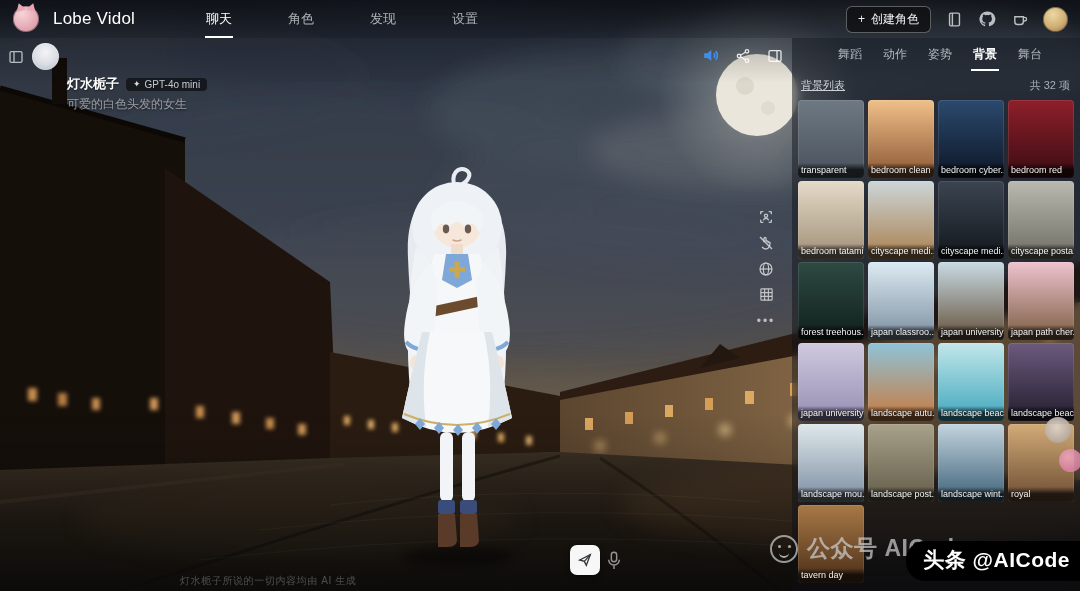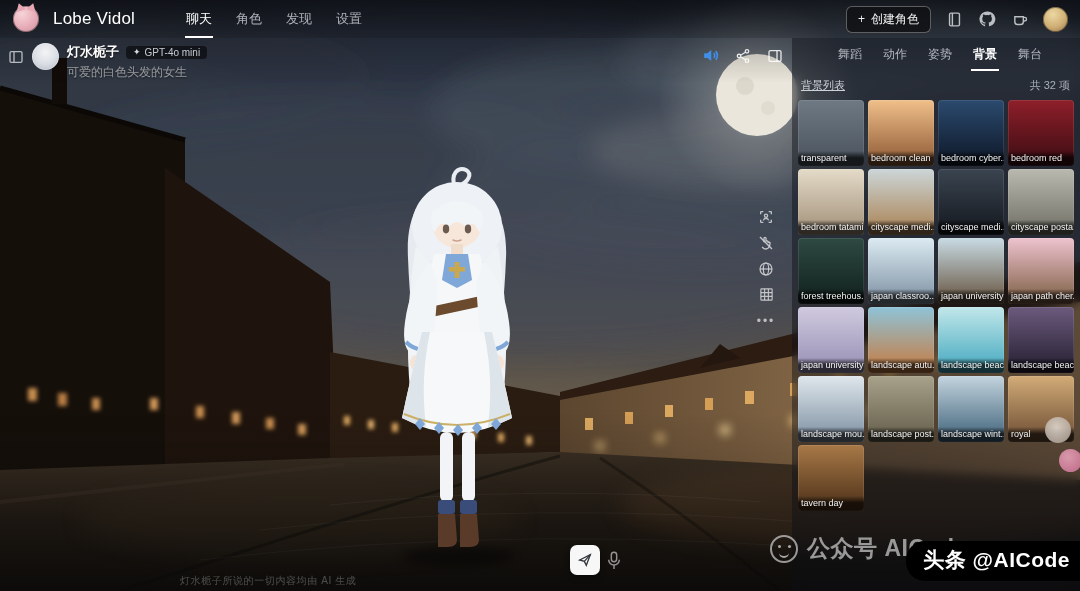--- a/index.html
+++ b/index.html
@@ -19,41 +19,41 @@
   
   #header{position:absolute;left:0;top:0;right:0;height:38px;display:flex;align-items:center;
     background:linear-gradient(180deg,rgba(8,9,12,.50),rgba(8,9,12,.18));z-index:30;}
   #logo{width:26px;height:26px;border-radius:50%;margin:0 14px 0 13px;flex:0 0 auto;
     background:radial-gradient(circle at 35% 30%,#f6d3d8 0%,#eab3bd 45%,#cf8d9c 100%);
     box-shadow:0 0 0 1px rgba(0,0,0,.35) inset;position:relative;}
   #logo::before,#logo::after{content:"";position:absolute;top:-3px;width:0;height:0;
     border-left:5px solid transparent;border-right:5px solid transparent;border-bottom:8px solid #e5a7b2;}
   #logo::before{left:2px;transform:rotate(-18deg);}
   #logo::after{right:2px;transform:rotate(18deg);}
-  #app-title{color:#fff;font-size:17px;letter-spacing:.2px;margin-right:46px;}
+  #app-title{color:#fff;font-size:17px;letter-spacing:.2px;margin-right:34px;}
   #nav{display:flex;gap:14px;height:38px;align-items:stretch;}
-  .nav-item{color:#aeb2b8;font-size:13px;display:flex;align-items:center;padding:0 5px;position:relative;cursor:pointer;}
+  .nav-item{color:#aeb2b8;font-size:13px;display:flex;align-items:center;padding:0 5px;position:relative;cursor:pointer;margin-left:32px;}
   .nav-item.active{color:#fff;}
   .nav-item.active::after{content:"";position:absolute;left:4px;right:4px;bottom:0;height:2px;background:#fff;}
   #header-right{margin-left:auto;display:flex;align-items:center;gap:13px;padding-right:12px;}
   #create-btn{display:flex;align-items:center;gap:6px;height:25px;padding:0 11px;border:1px solid rgba(255,255,255,.32);
     border-radius:6px;background:rgba(16,17,20,.82);color:#f2f2f2;font-size:12px;cursor:pointer;}
   .hicon{width:20px;height:20px;display:flex;align-items:center;justify-content:center;opacity:.85;}
   #user-avatar{width:25px;height:25px;border-radius:50%;
     background:radial-gradient(circle at 40% 30%,#ecd7a2 0%,#cfae74 55%,#8a6a48 100%);
     box-shadow:0 0 0 1px rgba(0,0,0,.4) inset;}
 
   
   #char-info{position:absolute;left:8px;top:43px;display:flex;align-items:flex-start;gap:8px;z-index:20;}
   #sidebar-toggle{margin-top:6px;opacity:.8;}
   #char-avatar{width:27px;height:27px;border-radius:50%;
     background:radial-gradient(circle at 50% 35%,#f4f4f6 0%,#d9dde3 55%,#aeb6c0 100%);
     box-shadow:0 0 0 1px rgba(255,255,255,.25) inset;}
   #char-meta{display:flex;flex-direction:column;}
-  #char-name-row{display:flex;align-items:center;gap:7px;}
+  #char-name-row{display:flex;align-items:center;gap:7px;margin-top:32px;}
   #char-name{color:#fff;font-size:13px;font-weight:700;text-shadow:0 1px 2px rgba(0,0,0,.6);}
   #model-badge{display:flex;align-items:center;gap:4px;background:rgba(0,0,0,.55);border-radius:4px;
     padding:1px 7px;color:#c6cbd1;font-size:10px;}
   #model-badge .spark{color:#d8dce2;font-size:9px;}
   #char-desc{color:rgba(255,255,255,.52);font-size:12px;margin-top:3px;text-shadow:0 1px 2px rgba(0,0,0,.6);}
 
   
   #viewer-controls{position:absolute;left:701px;top:46px;display:flex;gap:13px;z-index:20;}
   #viewer-controls .vicon{width:19px;height:19px;display:flex;align-items:center;justify-content:center;cursor:pointer;}
   #side-toolbar{position:absolute;left:753px;top:208px;width:26px;display:flex;flex-direction:column;
@@ -65,21 +65,21 @@
   #panel{position:absolute;left:792px;top:38px;width:288px;bottom:0;z-index:25;
     background:rgba(12,15,21,.46);backdrop-filter:blur(5px);box-sizing:border-box;}
   #panel-tabs{display:flex;gap:17px;padding:0 0 0 44px;height:33px;align-items:center;}
   .tab{color:#b3b9c1;font-size:12px;position:relative;height:100%;display:flex;align-items:center;padding:0 2px;cursor:pointer;}
   .tab.active{color:#fff;font-weight:700;}
   .tab.active::after{content:"";position:absolute;left:0;right:0;bottom:0;height:2px;background:#fff;}
   #list-head{display:flex;justify-content:space-between;align-items:center;padding:7px 10px 6px 9px;}
   #list-title{color:#cdd2d8;font-size:11px;text-decoration:underline;}
   #list-count{color:#aab0b7;font-size:11px;}
   #bg-grid{display:grid;grid-template-columns:repeat(4,66px);gap:3px 4px;padding:1px 6px;}
-  .bg-item{height:66px;border-radius:4px;overflow:hidden;position:relative;cursor:pointer;
+  .bg-item{height:78px;border-radius:4px;overflow:hidden;position:relative;cursor:pointer;
     box-shadow:0 0 0 1px rgba(255,255,255,.10) inset;}
   .bg-item .lbl{position:absolute;left:0;right:0;bottom:0;padding:2px 3px 2px;
     background:linear-gradient(180deg,rgba(0,0,0,0),rgba(0,0,0,.72) 45%);
     color:#f3f3f3;font-size:9px;line-height:11px;white-space:nowrap;overflow:hidden;}
 
   
   #send-btn{position:absolute;left:570px;top:545px;width:30px;height:30px;background:#f7f7f7;border-radius:7px;
     display:flex;align-items:center;justify-content:center;z-index:20;cursor:pointer;
     box-shadow:0 2px 6px rgba(0,0,0,.45);}
   #mic-btn{position:absolute;left:606px;top:550px;width:18px;height:22px;z-index:20;opacity:.55;cursor:pointer;}

